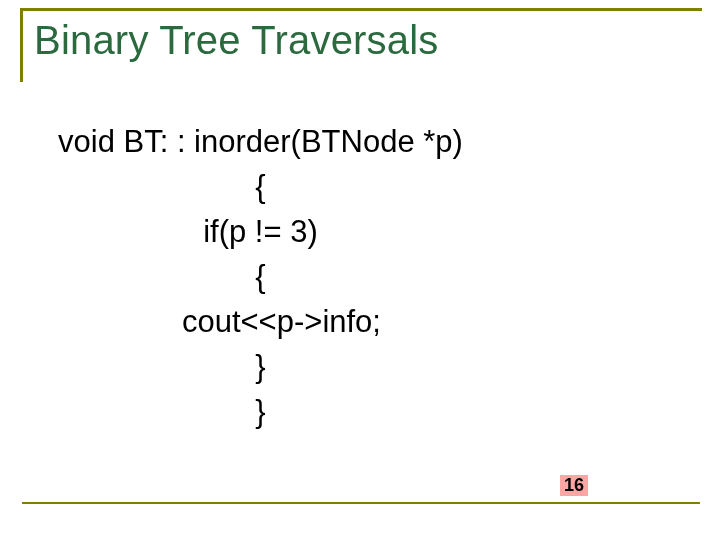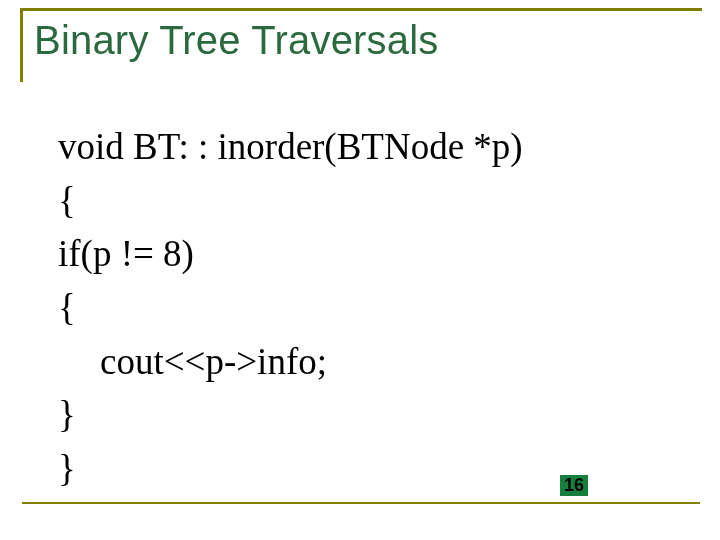--- a/index.html
+++ b/index.html
@@ -40,62 +40,63 @@
     font-size: 40px;
     line-height: 1.1;
     color: #2b6a3f; 
     font-weight: 400;
     letter-spacing: 0.2px;
   }
   .code {
     position: absolute;
     left: 58px;
     top: 120px;
-    font-size: 37px;
+    font-size: 31px;
     line-height: 1.45;
     color: #000000;
-    font-family: Liberation Serif, serif;
+    font-family: Liberation Sans, sans-serif;
+    text-align: center;
   }
   .indent {
     padding-left: 42px;
     display: block;
   }
   .bottom-rule {
     position: absolute;
     left: 22px;
     right: 20px;
     bottom: 36px;
     height: 2px;
     background: #808000;
   }
   .page-num {
     position: absolute;
     right: 132px;
     bottom: 44px;
     font-size: 18px;
     font-weight: 700;
     color: #000000;
-    background: #15803d;
+    background: #fca5a5;
     padding: 0 4px;
   }
 </style>
 </head>
 <body>
 
 <div class="slide">
 
   <div class="frame-top"></div>
   <div class="frame-left"></div>
 
   <div class="title">Binary Tree Traversals</div>
 
   <div class="code">
     <div>void BT: : inorder(BTNode *p)</div>
     <div>{</div>
-    <div>if(p != 8)</div>
+    <div>if(p != 3)</div>
     <div>{</div>
     <span class="indent">cout&lt;&lt;p-&gt;info;</span>
     <div>}</div>
     <div>}</div>
   </div>
 
   <div class="bottom-rule"></div>
   <div class="page-num">16</div>
 
 </div>

